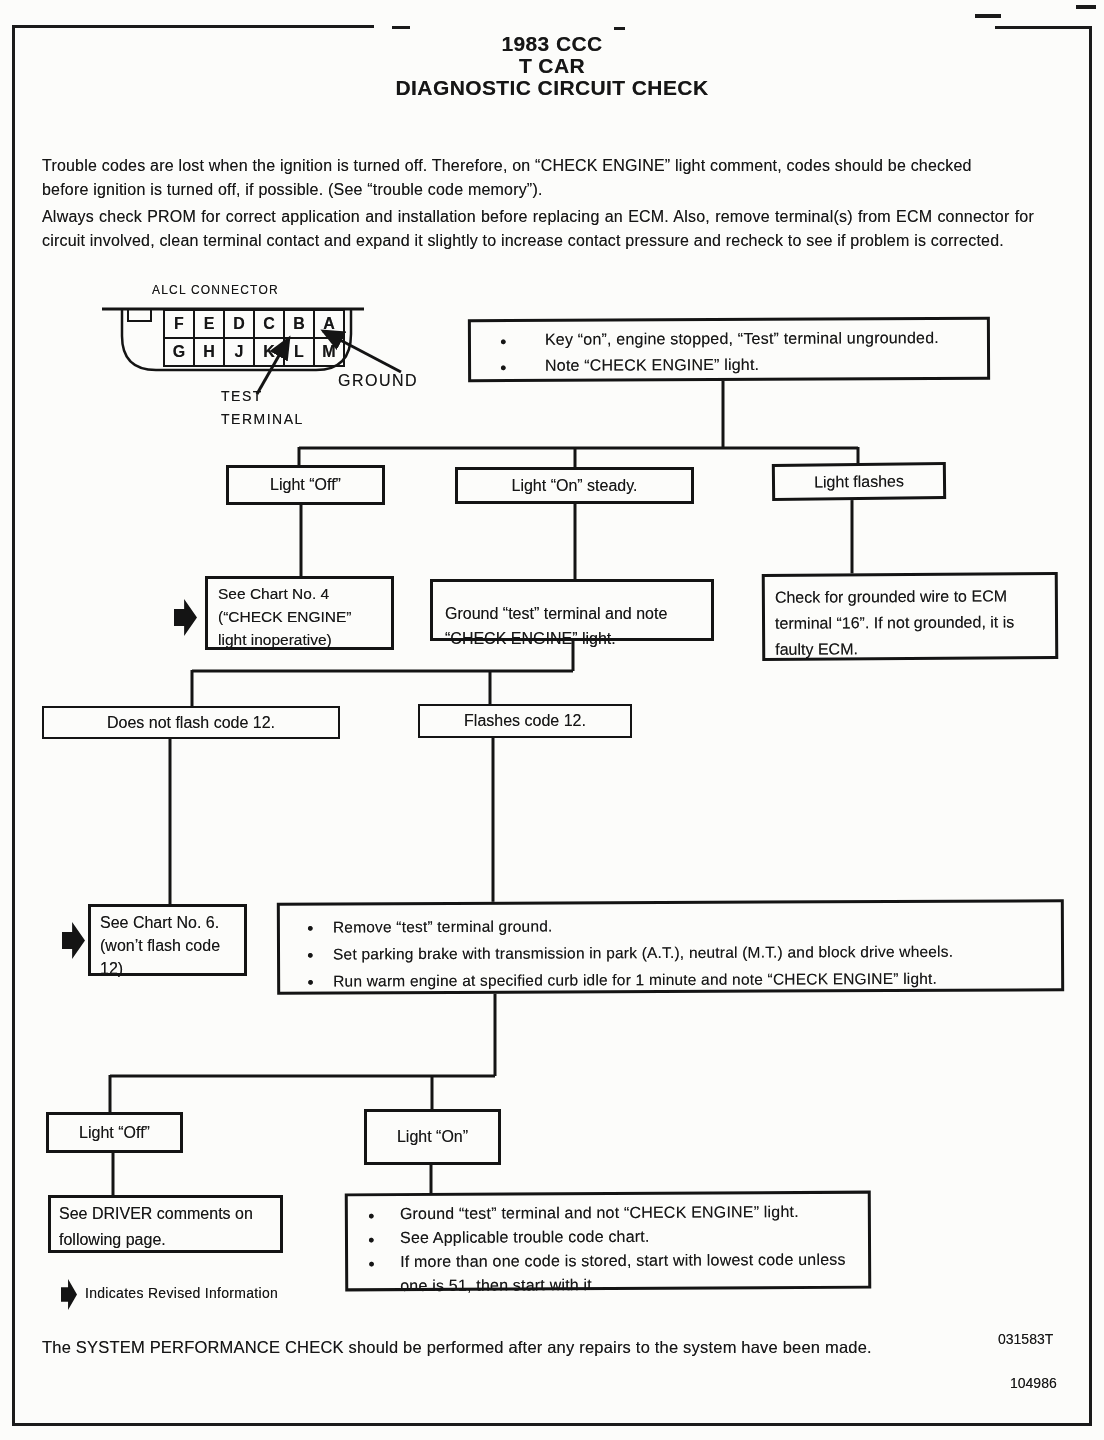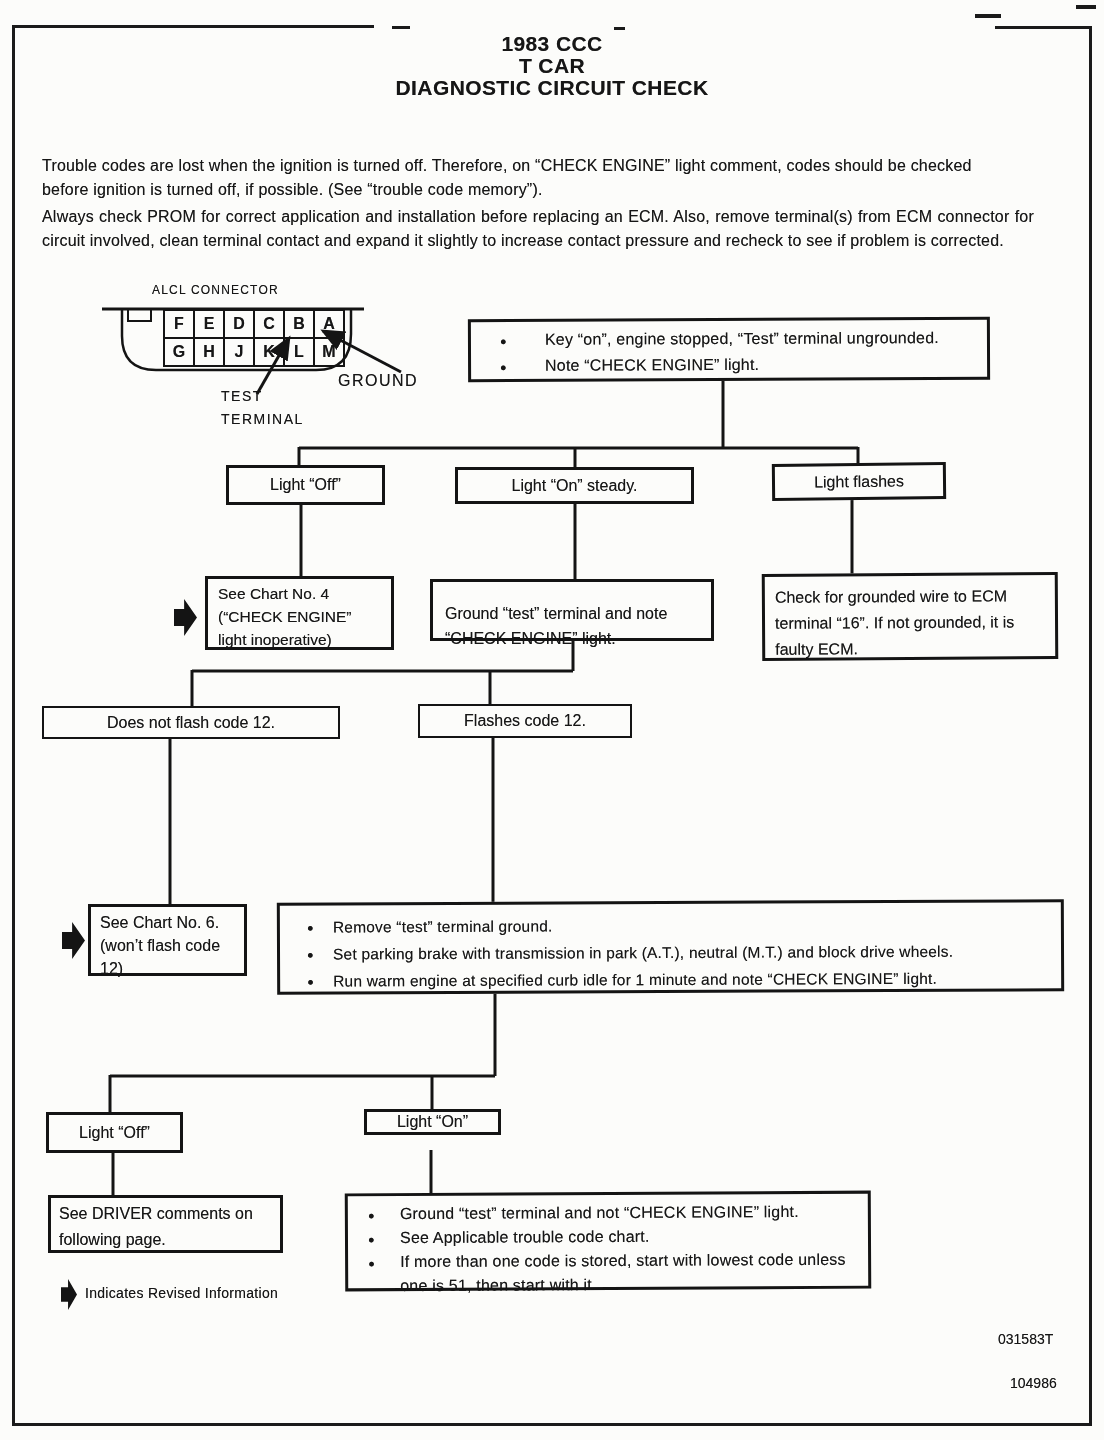--- a/index.html
+++ b/index.html
@@ -53,21 +53,21 @@
   .chart4{left:205px; top:576px; width:189px; height:74px; padding:3px 18px 3px 10px; font-size:15.5px; line-height:23px;}
   .ground-test{left:430px; top:579px; width:284px; height:62px; padding:19px 12px; line-height:25px;}
   .check-grounded{left:762px; top:573px; width:296px; height:87px; padding:8px 10px; line-height:26px; transform:rotate(-.35deg);}
   .no-flash{left:42px; top:706px; width:298px; height:33px; border-width:2.5px;}
   .flash12{left:381px; top:704px; width:214px; height:34px; border-width:2.5px;margin-left:37px;}
   .chart6{left:88px; top:904px; width:159px; height:72px; padding:4px 6px 16px 9px; line-height:23px;}
   .warm-engine{left:277px; top:901px; width:787px; height:92px; padding-top:8px; transform:rotate(-.25deg);}
   .warm-engine li{padding-left:53px; line-height:27px; font-size:15.5px;}
   .warm-engine li::before{left:27px;}
   .light-off-2{left:46px; top:1112px; width:137px; height:41px;}
-  .light-on-2{left:364px; top:1109px; width:137px; height:26px;}
+  .light-on-2{left:364px; top:1109px; width:137px; height:56px;}
   .driver{left:48px; top:1195px; width:235px; height:58px; padding:3px 8px; line-height:26px; font-size:16px;}
   .final{left:345px; top:1192px; width:526px; height:98px; padding-top:6px; transform:rotate(-.3deg);}
   .final li{padding-left:52px; line-height:24px;}
   .final li::before{left:20px;}
   
   .rev-arrow{
     position:absolute; background:#141414; z-index:3;
     clip-path:polygon(0% 27%, 44% 27%, 44% 0%, 100% 50%, 44% 100%, 44% 73%, 0% 73%);
   }
   .ra1{left:174px; top:599px; width:23px; height:37px;}
@@ -208,16 +208,17 @@
       <li>See Applicable trouble code chart.</li>
       <li>If more than one code is stored, start with lowest code unless one is 51, then start with it.</li>
     </ul>
   </div>
 
   <div class="rev-arrow ra1"></div>
   <div class="rev-arrow ra2"></div>
   <div class="rev-arrow ra3"></div>
   <div class="abs legend-text">Indicates Revised Information</div>
 
+  <div class="abs footer-text">The SYSTEM PERFORMANCE CHECK should be performed after any repairs to the system have been made.</div>
   <div class="abs code1">031583T</div>
   <div class="abs code2">104986</div>
 
 </div>
 
 </body></html>

